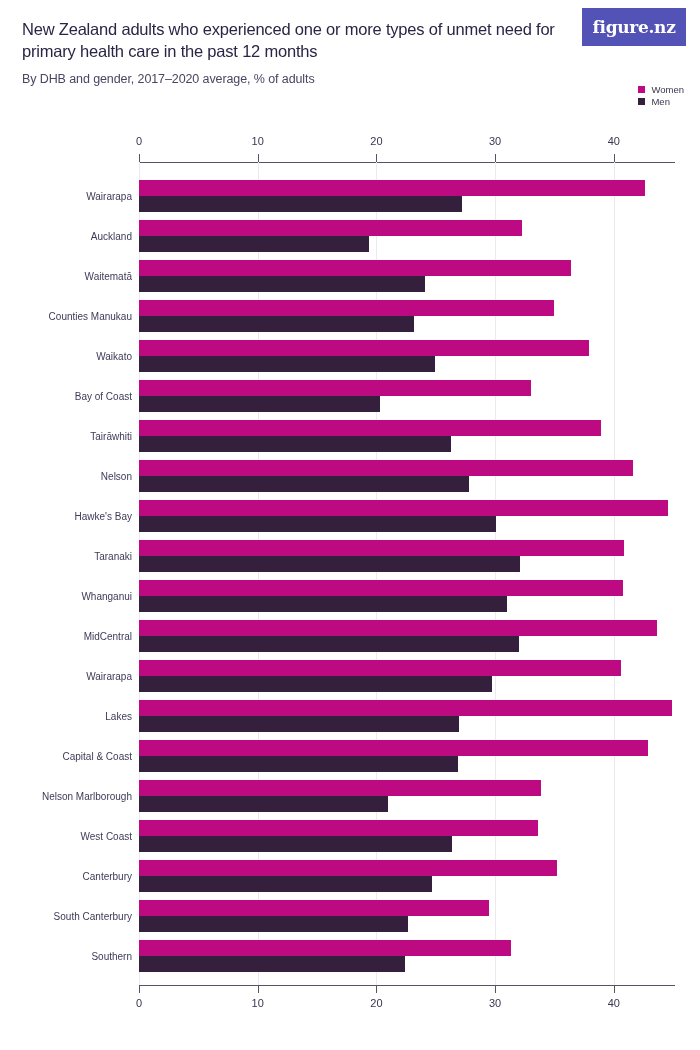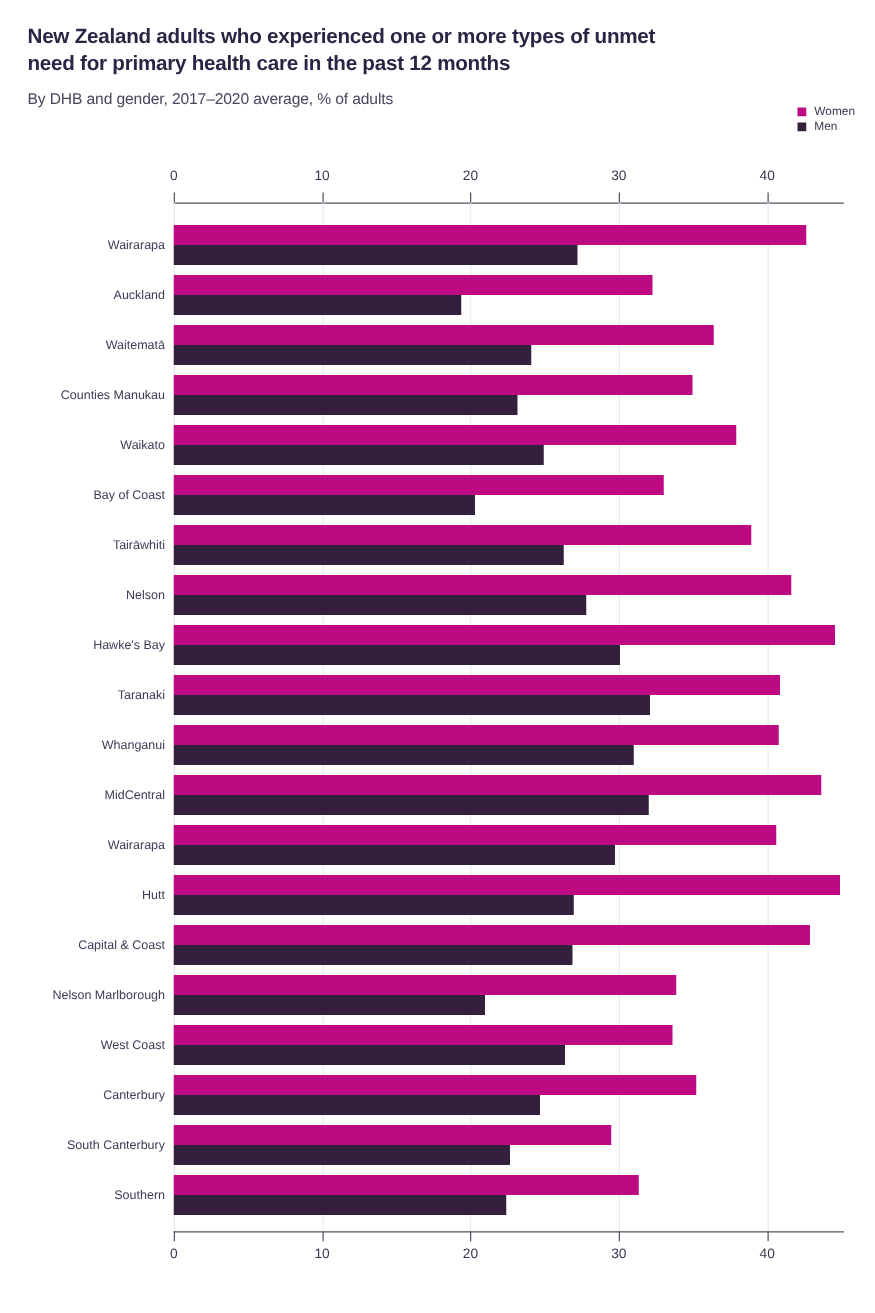--- a/index.html
+++ b/index.html
@@ -10,21 +10,21 @@
     font-family:"Liberation Sans", sans-serif;
     color:#2b2545;
     overflow:hidden;
     position:relative;
   }
   .page { position:relative; width:700px; height:1050px; padding:0; }
 
   
   .header { position:absolute; left:22px; top:18px; width:560px; }
   .title {
-    font-size:16.5px; font-weight:bold; line-height:1.35;
+    font-size:16.5px; font-weight:normal; line-height:1.35;
     letter-spacing:-0.2px; color:#2b2545; margin:0;
     width:540px;
   }
   .subtitle {
     font-size:12.5px; font-weight:normal; color:#4a4560;
     margin:9px 0 0 0; letter-spacing:-0.1px;
   }
   .provider {
     font-size:8.5px; color:#9a97a8; margin:10px 0 0 0;
     letter-spacing:0.1px;
@@ -100,20 +100,23 @@
 </head>
 <body>
 
 <div class="page">
 
   <div class="header">
     <h1 class="title">New Zealand adults who experienced one or more types of unmet need for primary health care in the past 12 months</h1>
     <div class="subtitle">By DHB and gender, 2017–2020 average, % of adults</div>
   </div>
 
+  <div class="logo">
+    <span class="logo-text">figure.nz</span>
+  </div>
 
   <div class="legend" id="legend">
       <div class="legend-row">
         <span class="legend-swatch" style="background: rgb(189, 10, 130);"></span>
         <span class="legend-label">Women</span>
       </div>
       <div class="legend-row">
         <span class="legend-swatch" style="background: rgb(52, 32, 60);"></span>
         <span class="legend-label">Men</span>
       </div>
@@ -238,21 +241,21 @@
         <div class="cat-label" style="top: 131px;">Counties Manukau</div>
         <div class="cat-label" style="top: 171px;">Waikato</div>
         <div class="cat-label" style="top: 211px;">Bay of Coast</div>
         <div class="cat-label" style="top: 251px;">Tairāwhiti</div>
         <div class="cat-label" style="top: 291px;">Nelson</div>
         <div class="cat-label" style="top: 331px;">Hawke's Bay</div>
         <div class="cat-label" style="top: 371px;">Taranaki</div>
         <div class="cat-label" style="top: 411px;">Whanganui</div>
         <div class="cat-label" style="top: 451px;">MidCentral</div>
         <div class="cat-label" style="top: 491px;">Wairarapa</div>
-        <div class="cat-label" style="top: 531px;">Hutt</div>
+        <div class="cat-label" style="top: 531px;">Lakes</div>
         <div class="cat-label" style="top: 571px;">Capital &amp; Coast</div>
         <div class="cat-label" style="top: 611px;">Nelson Marlborough</div>
         <div class="cat-label" style="top: 651px;">West Coast</div>
         <div class="cat-label" style="top: 691px;">Canterbury</div>
         <div class="cat-label" style="top: 731px;">South Canterbury</div>
         <div class="cat-label" style="top: 771px;">Southern</div>
       </div>
   </div>
 
 </div>

